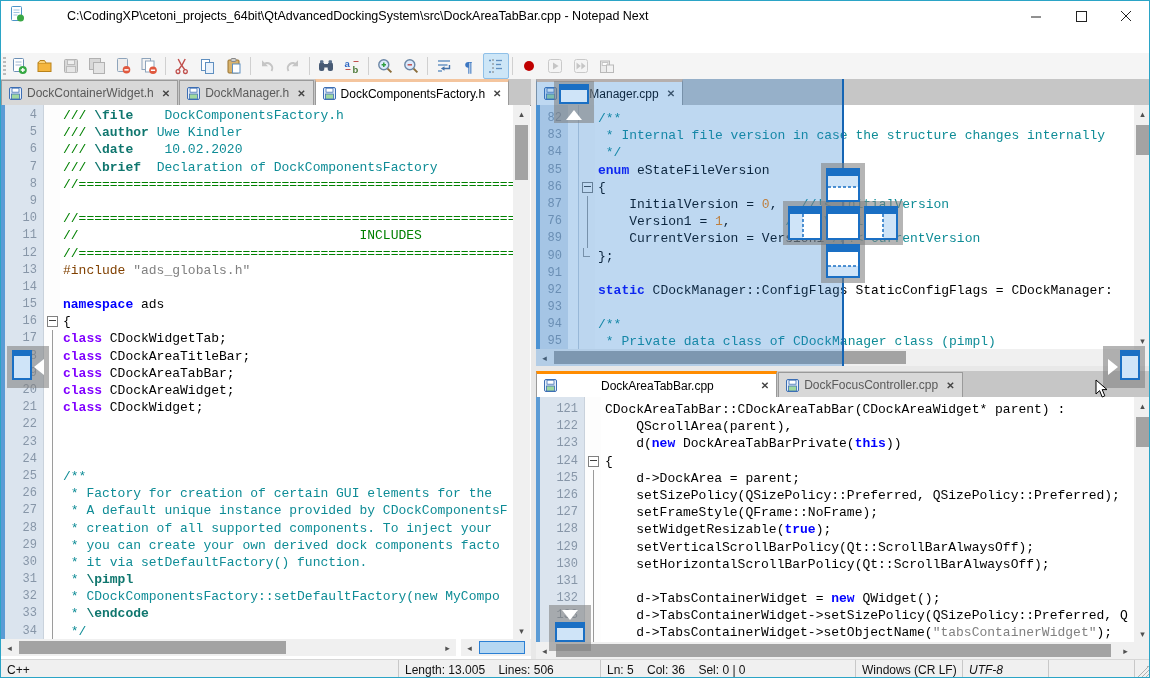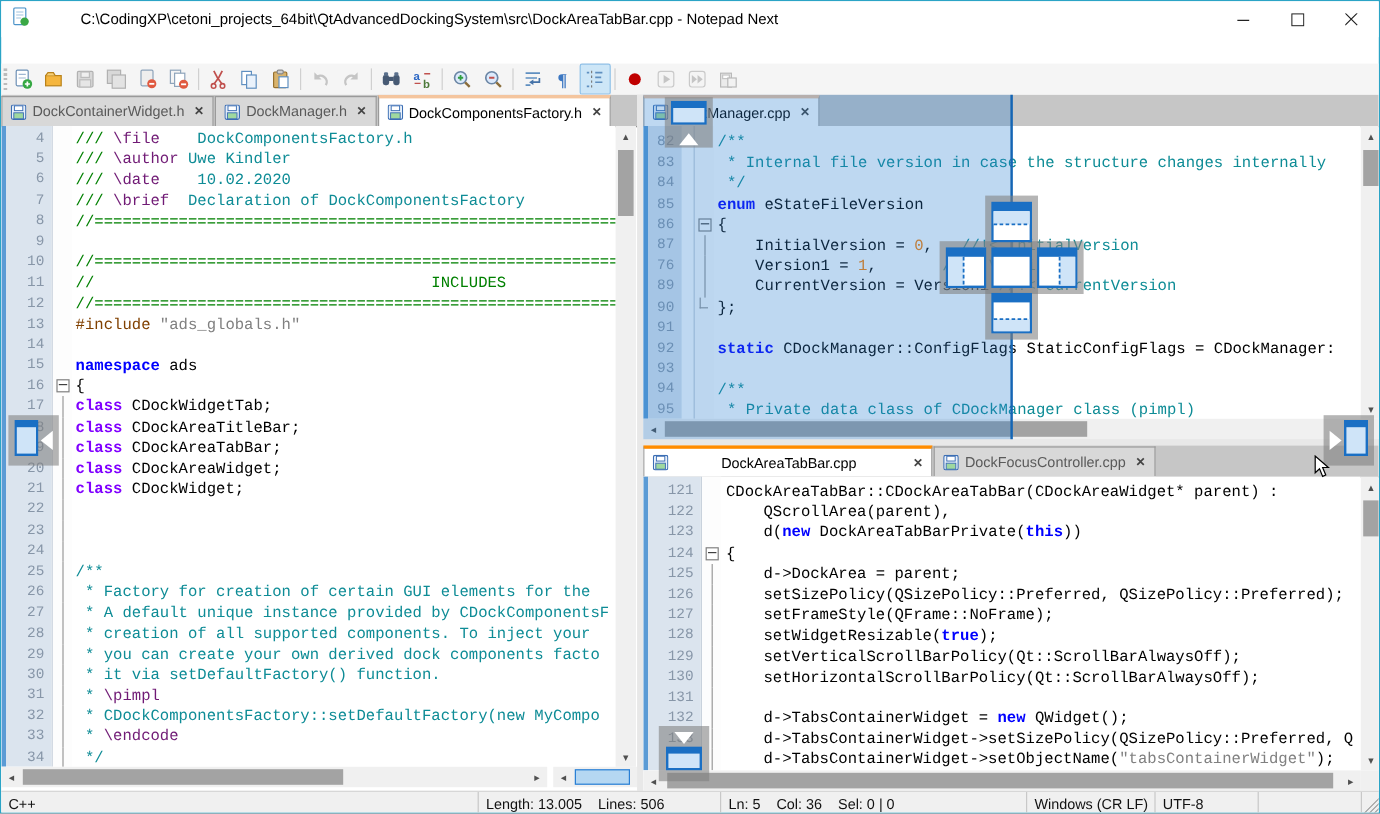--- a/index.html
+++ b/index.html
@@ -40,21 +40,21 @@
   .row{height:17.2px;line-height:17.2px;white-space:pre;font-family:"Liberation Mono",monospace;font-size:13px;}
   .gutter .row{text-align:right;padding-right:6px;color:#8796a8;font-size:12px;}
   .foldbar .row{display:flex;align-items:center;justify-content:center;}
   .fb{width:9px;height:9px;border:1px solid #808080;background:#fff;position:relative;}
   .fb::after{content:"";position:absolute;left:1px;right:1px;top:3px;height:1px;background:#404040;}
   .fl{width:1px;height:17.2px;background:#9a9a9a;}
   .fe{width:8px;height:17.2px;position:relative;}
   .fe::before{content:"";position:absolute;left:0;top:0;width:1px;height:9px;background:#9a9a9a;}
   .fe::after{content:"";position:absolute;left:0;top:8px;width:7px;height:1px;background:#9a9a9a;}
   
-  .c{color:#008000;} .d{color:#0e8c96;} .w{color:#701a75;font-weight:normal;}
+  .c{color:#008000;} .d{color:#0e8c96;} .w{color:#0f766e;font-weight:bold;}
   .k{color:#0000ff;font-weight:bold;} .t{color:#8000ff;font-weight:bold;}
   .p{color:#804000;} .s{color:#808080;} .n{color:#ff8000;} .x{color:#000;}
   
   .vscroll,.hscroll{position:absolute;background:#f0f0f0;}
   .sarr{position:absolute;color:#505050;font-size:9px;width:17px;height:17px;display:flex;align-items:center;justify-content:center;}
   .vthumb{position:absolute;left:2px;width:13px;background:#a3a3a3;}
   .hthumb{position:absolute;top:2px;height:13px;background:#a3a3a3;}
   .hthumb.blue{background:#b5d7f2;border:1px solid #2a7fd4;box-sizing:border-box;}
   .corner{position:absolute;background:#f0f0f0;}
   .splitter{position:absolute;background:#e8e8e8;}
@@ -657,17 +657,17 @@
           <path d="M1 1L1 15L4.6 11.6L7.2 18L9.8 16.8L7.2 10.6L12 10.6Z" fill="#fff" stroke="#000" stroke-width="1"></path>
         </svg>
     </div>
   </div>
 
   <div id="statusbar">
       <div class="sfield" style="width: 398px;">C++</div>
       <div class="sfield" style="width: 202px;">Length: 13.005    Lines: 506</div>
       <div class="sfield" style="width: 255px;">Ln: 5    Col: 36    Sel: 0 | 0</div>
       <div class="sfield" style="width: 107px;">Windows (CR LF)</div>
-      <div class="sfield" style="width: 86px;">UTF-8</div>
+      <div class="sfield" style="width: 86px; font-style: italic;">UTF-8</div>
       <div class="sfield" style="flex: 1 1 0%;"></div>
       <div id="grip"></div>
     </div>
 </div>
 
 </body></html>

